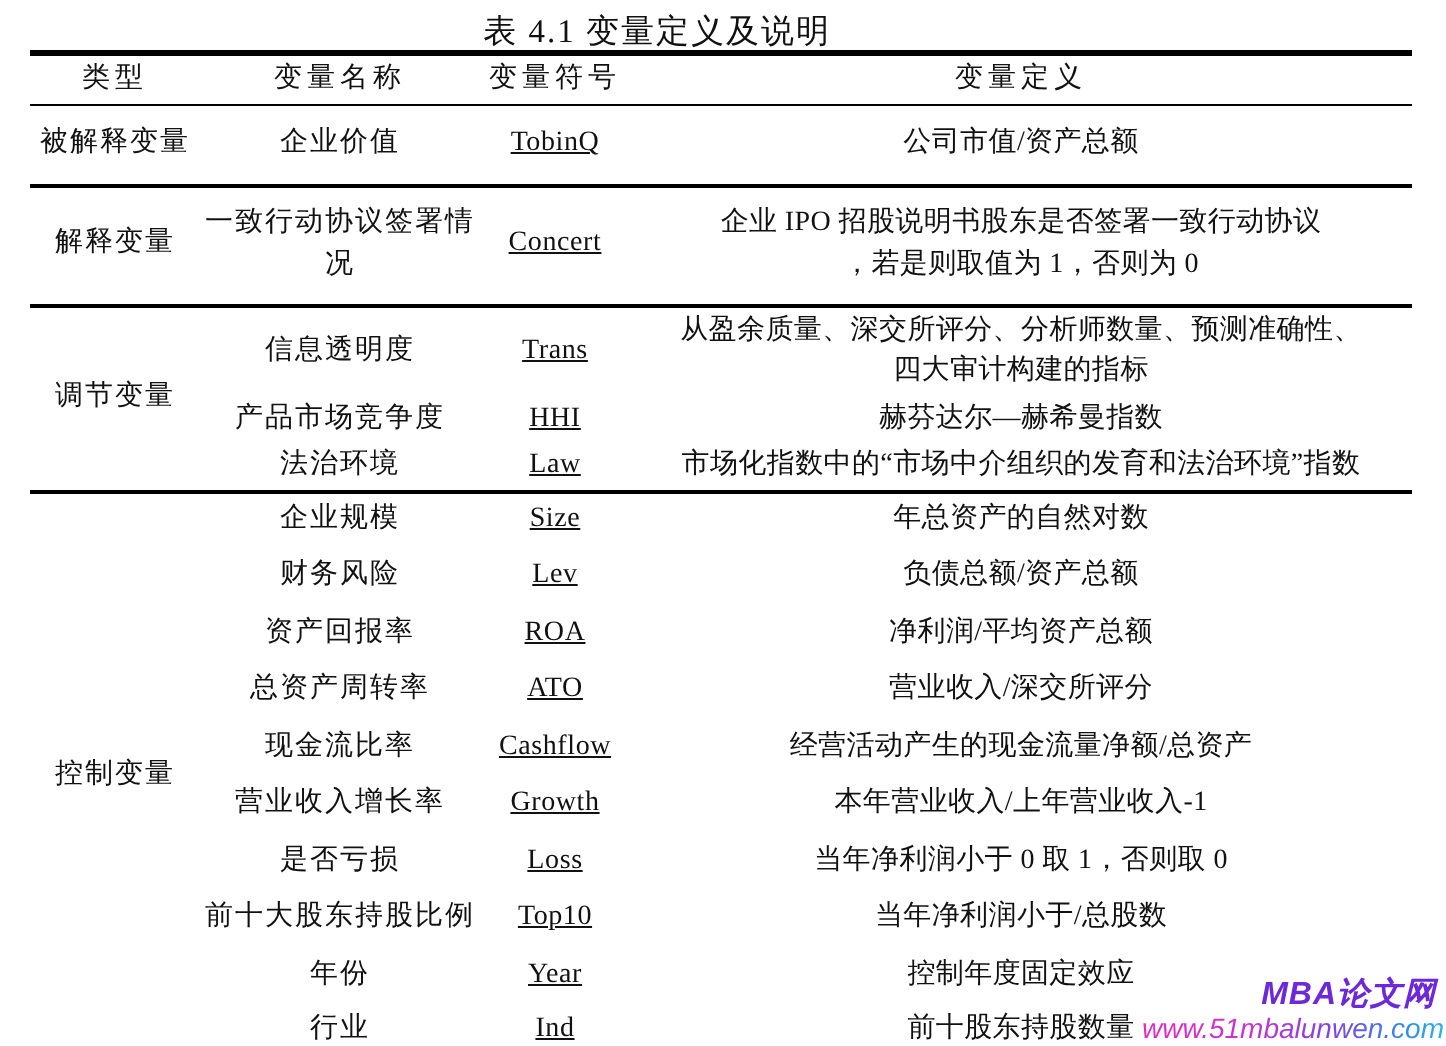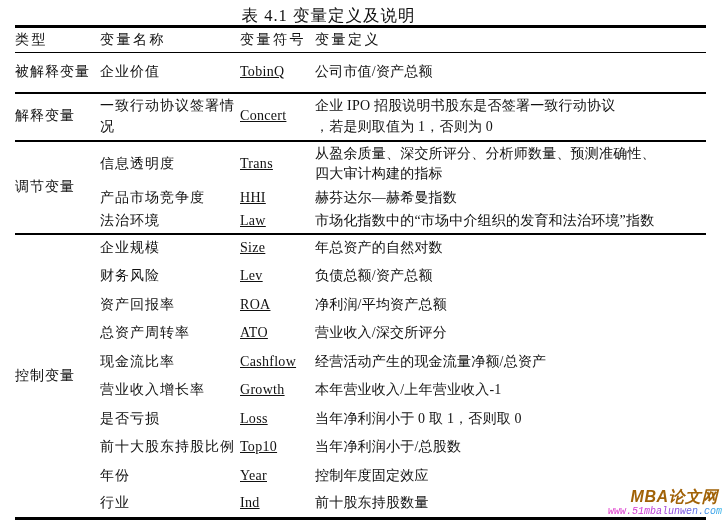--- a/index.html
+++ b/index.html
@@ -33,56 +33,56 @@
     table-layout: fixed;
     border-top: 3px solid #000;
     border-bottom: 3px solid #000;
   }
   col.c-type   { width: 85px; }
   col.c-name   { width: 140px; }
   col.c-symbol { width: 75px; }
   col.c-def    { width: 391px; }
   th, td {
     padding: 0;
-    text-align: left;
+    text-align: center;
     vertical-align: middle;
     font-size: 14px;
     font-weight: normal;
     line-height: 1.45;
   }
   tr.header-row    { height: 26px; }
   tr.header-row th { border-bottom: 1.5px solid #000; letter-spacing: 2.5px; }
   tr.row-dependent   { height: 40px; }
-  tr.row-explanatory { height: 48px; }
+  tr.row-explanatory { height: 60px; }
   tr.row-trans   { height: 46px; }
   tr.row-hhi     { height: 23px; }
   tr.row-law     { height: 24px; }
   tr.row-control { height: 28.5px; }
   td.sec-end { border-bottom: 2px solid #000; }
   td.type-cell, td.name-cell { letter-spacing: 1px; }
   td.symbol-cell { letter-spacing: 0.3px; text-decoration: underline; }
   td.def-cell { white-space: pre-line; letter-spacing: 0.2px; font-family: Liberation Serif, serif; }
   .watermark-brand {
     position: absolute;
     top: 487px;
     right: 5px;
     font-family: "Liberation Sans", sans-serif;
     font-style: italic;
     font-weight: bold;
     font-size: 16px;
-    color: #a16207;
+    color: #6d28d9;
     letter-spacing: 0.5px;
   }
   .watermark-url {
     position: absolute;
     top: 505px;
     right: 0px;
-    font-family: Liberation Mono, monospace;
+    font-family: Liberation Sans, sans-serif;
     font-style: italic;
-    font-size: 10px;
+    font-size: 14px;
     background-color: #ffffff;
     padding: 1px 1px 2px 4px;
     background-image: linear-gradient(90deg, #e22cc4 0%, #cb31d2 35%, #7a46e0 65%, #2f8fe6 88%, #2eb4e8 100%);
     -webkit-background-clip: text;
     background-clip: text;
     color: transparent;
   }
 </style>
 </head>
 <body>

